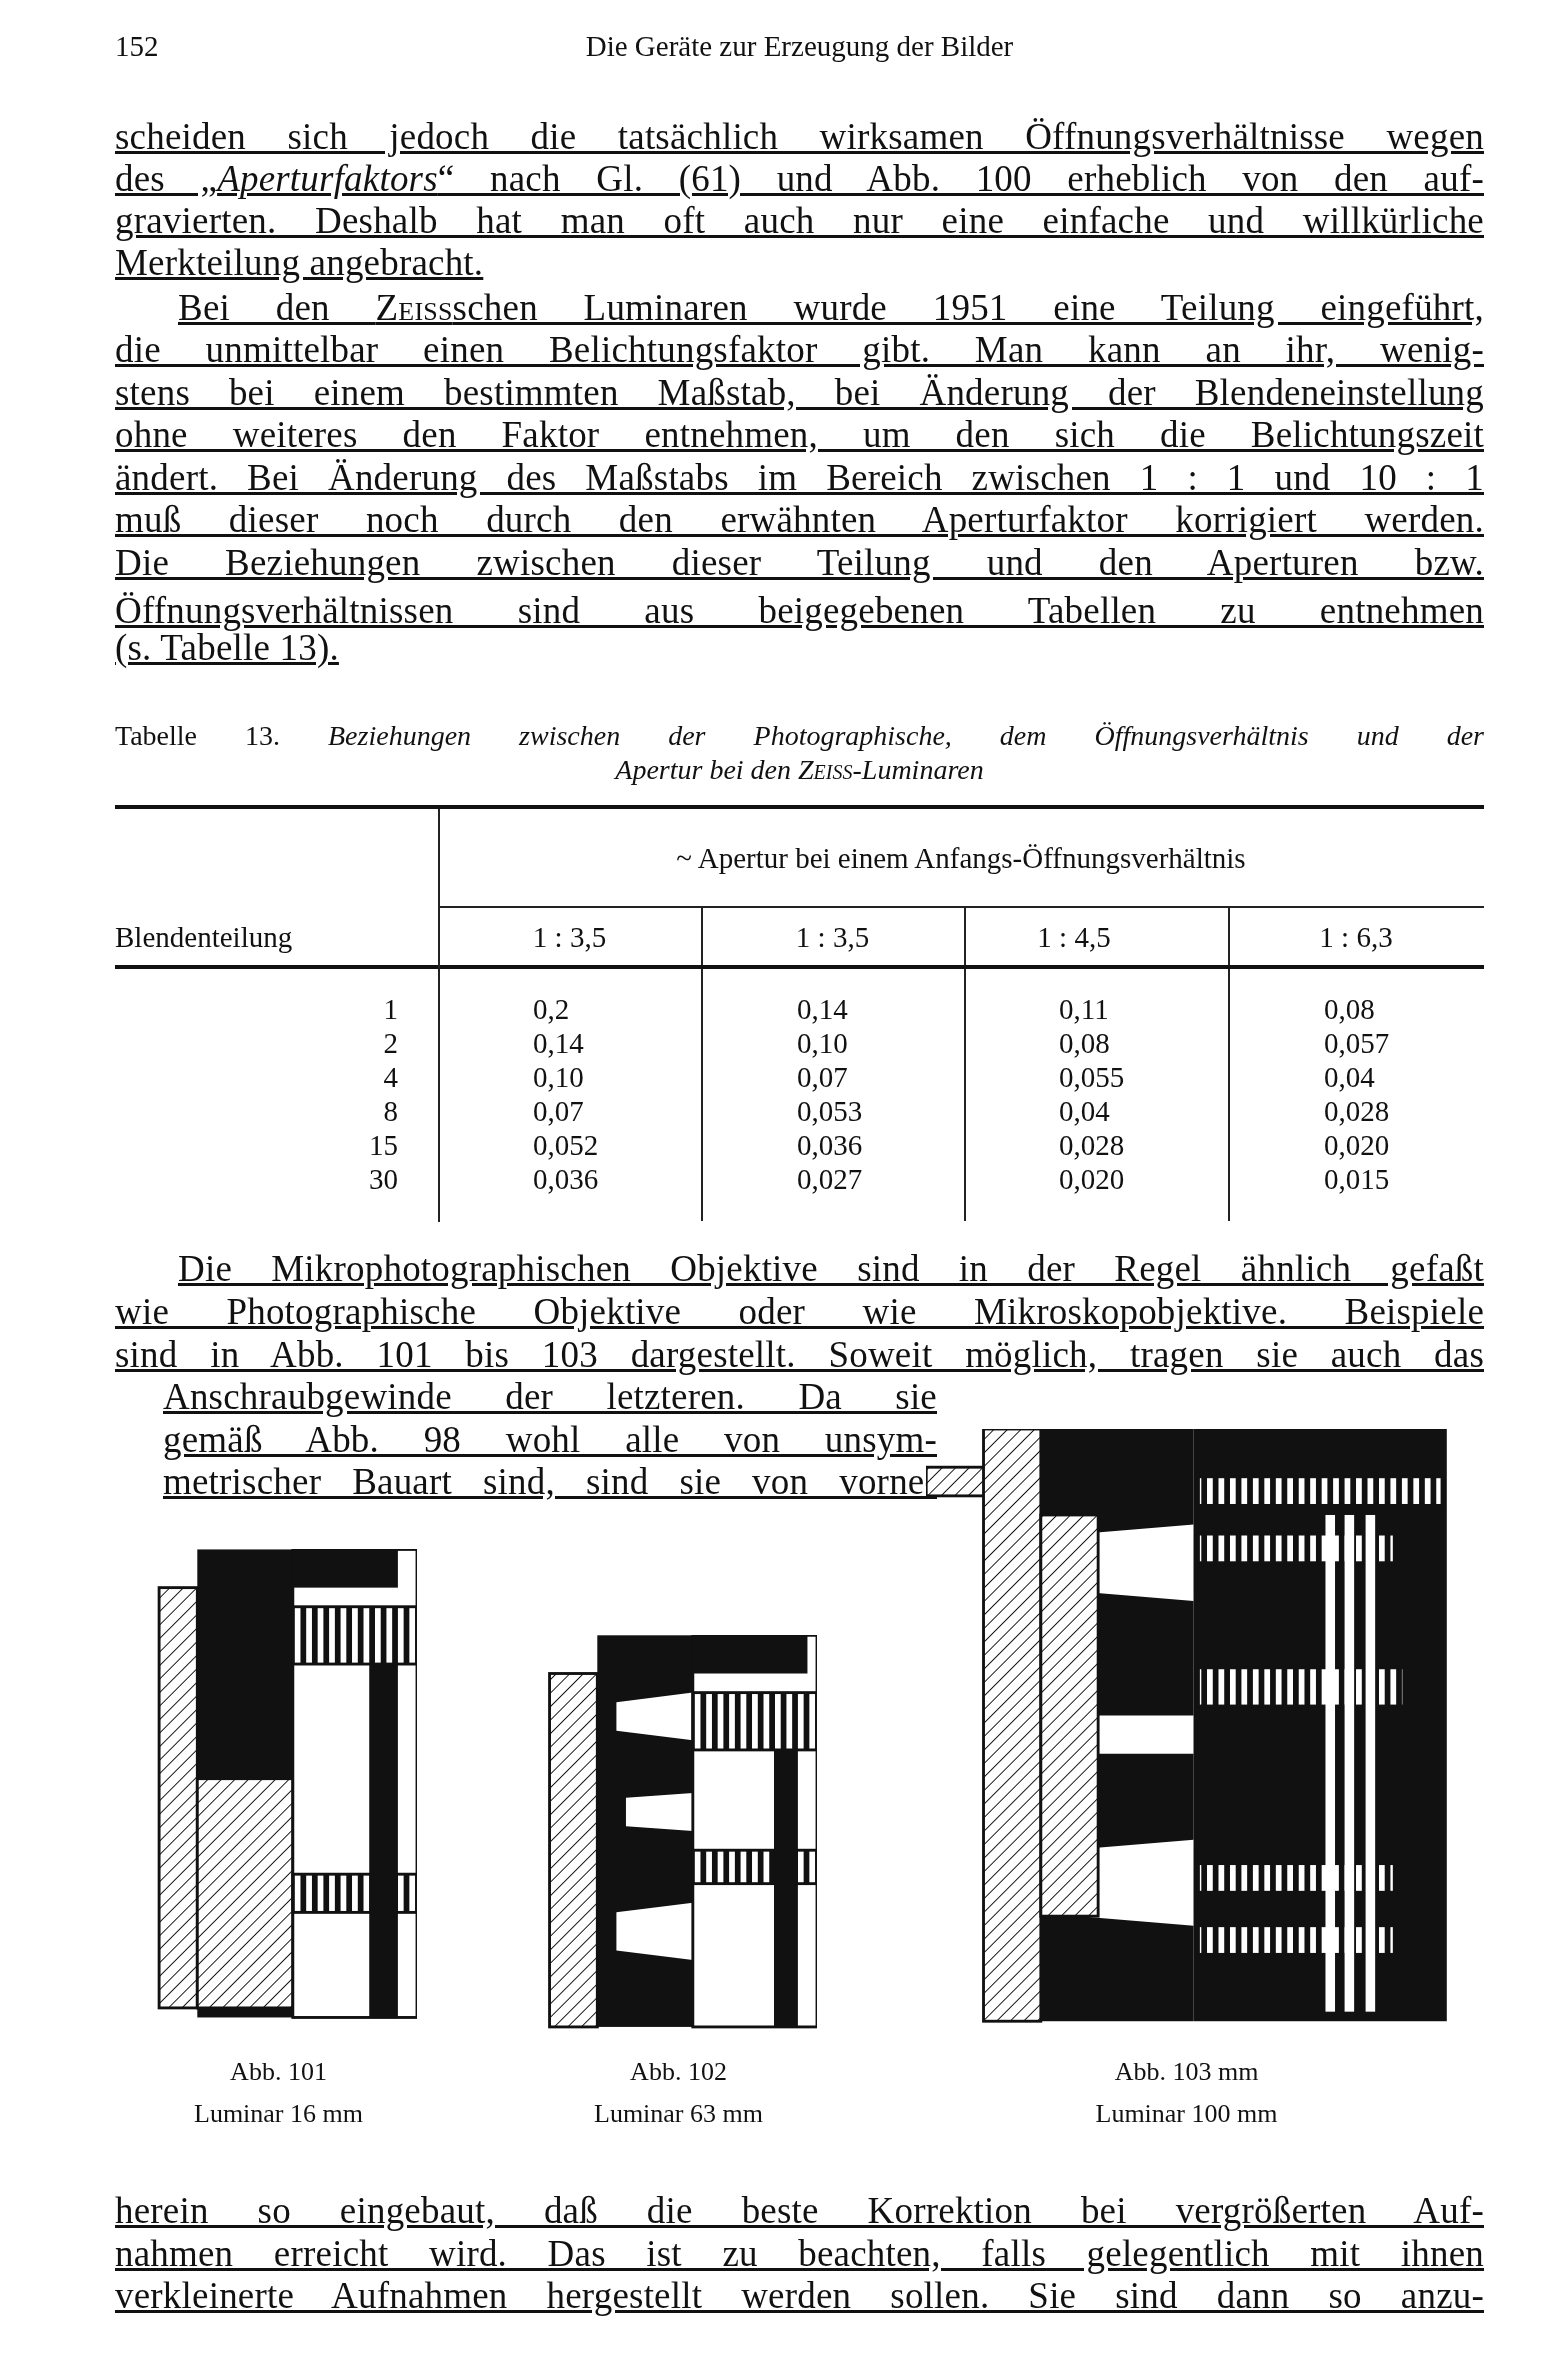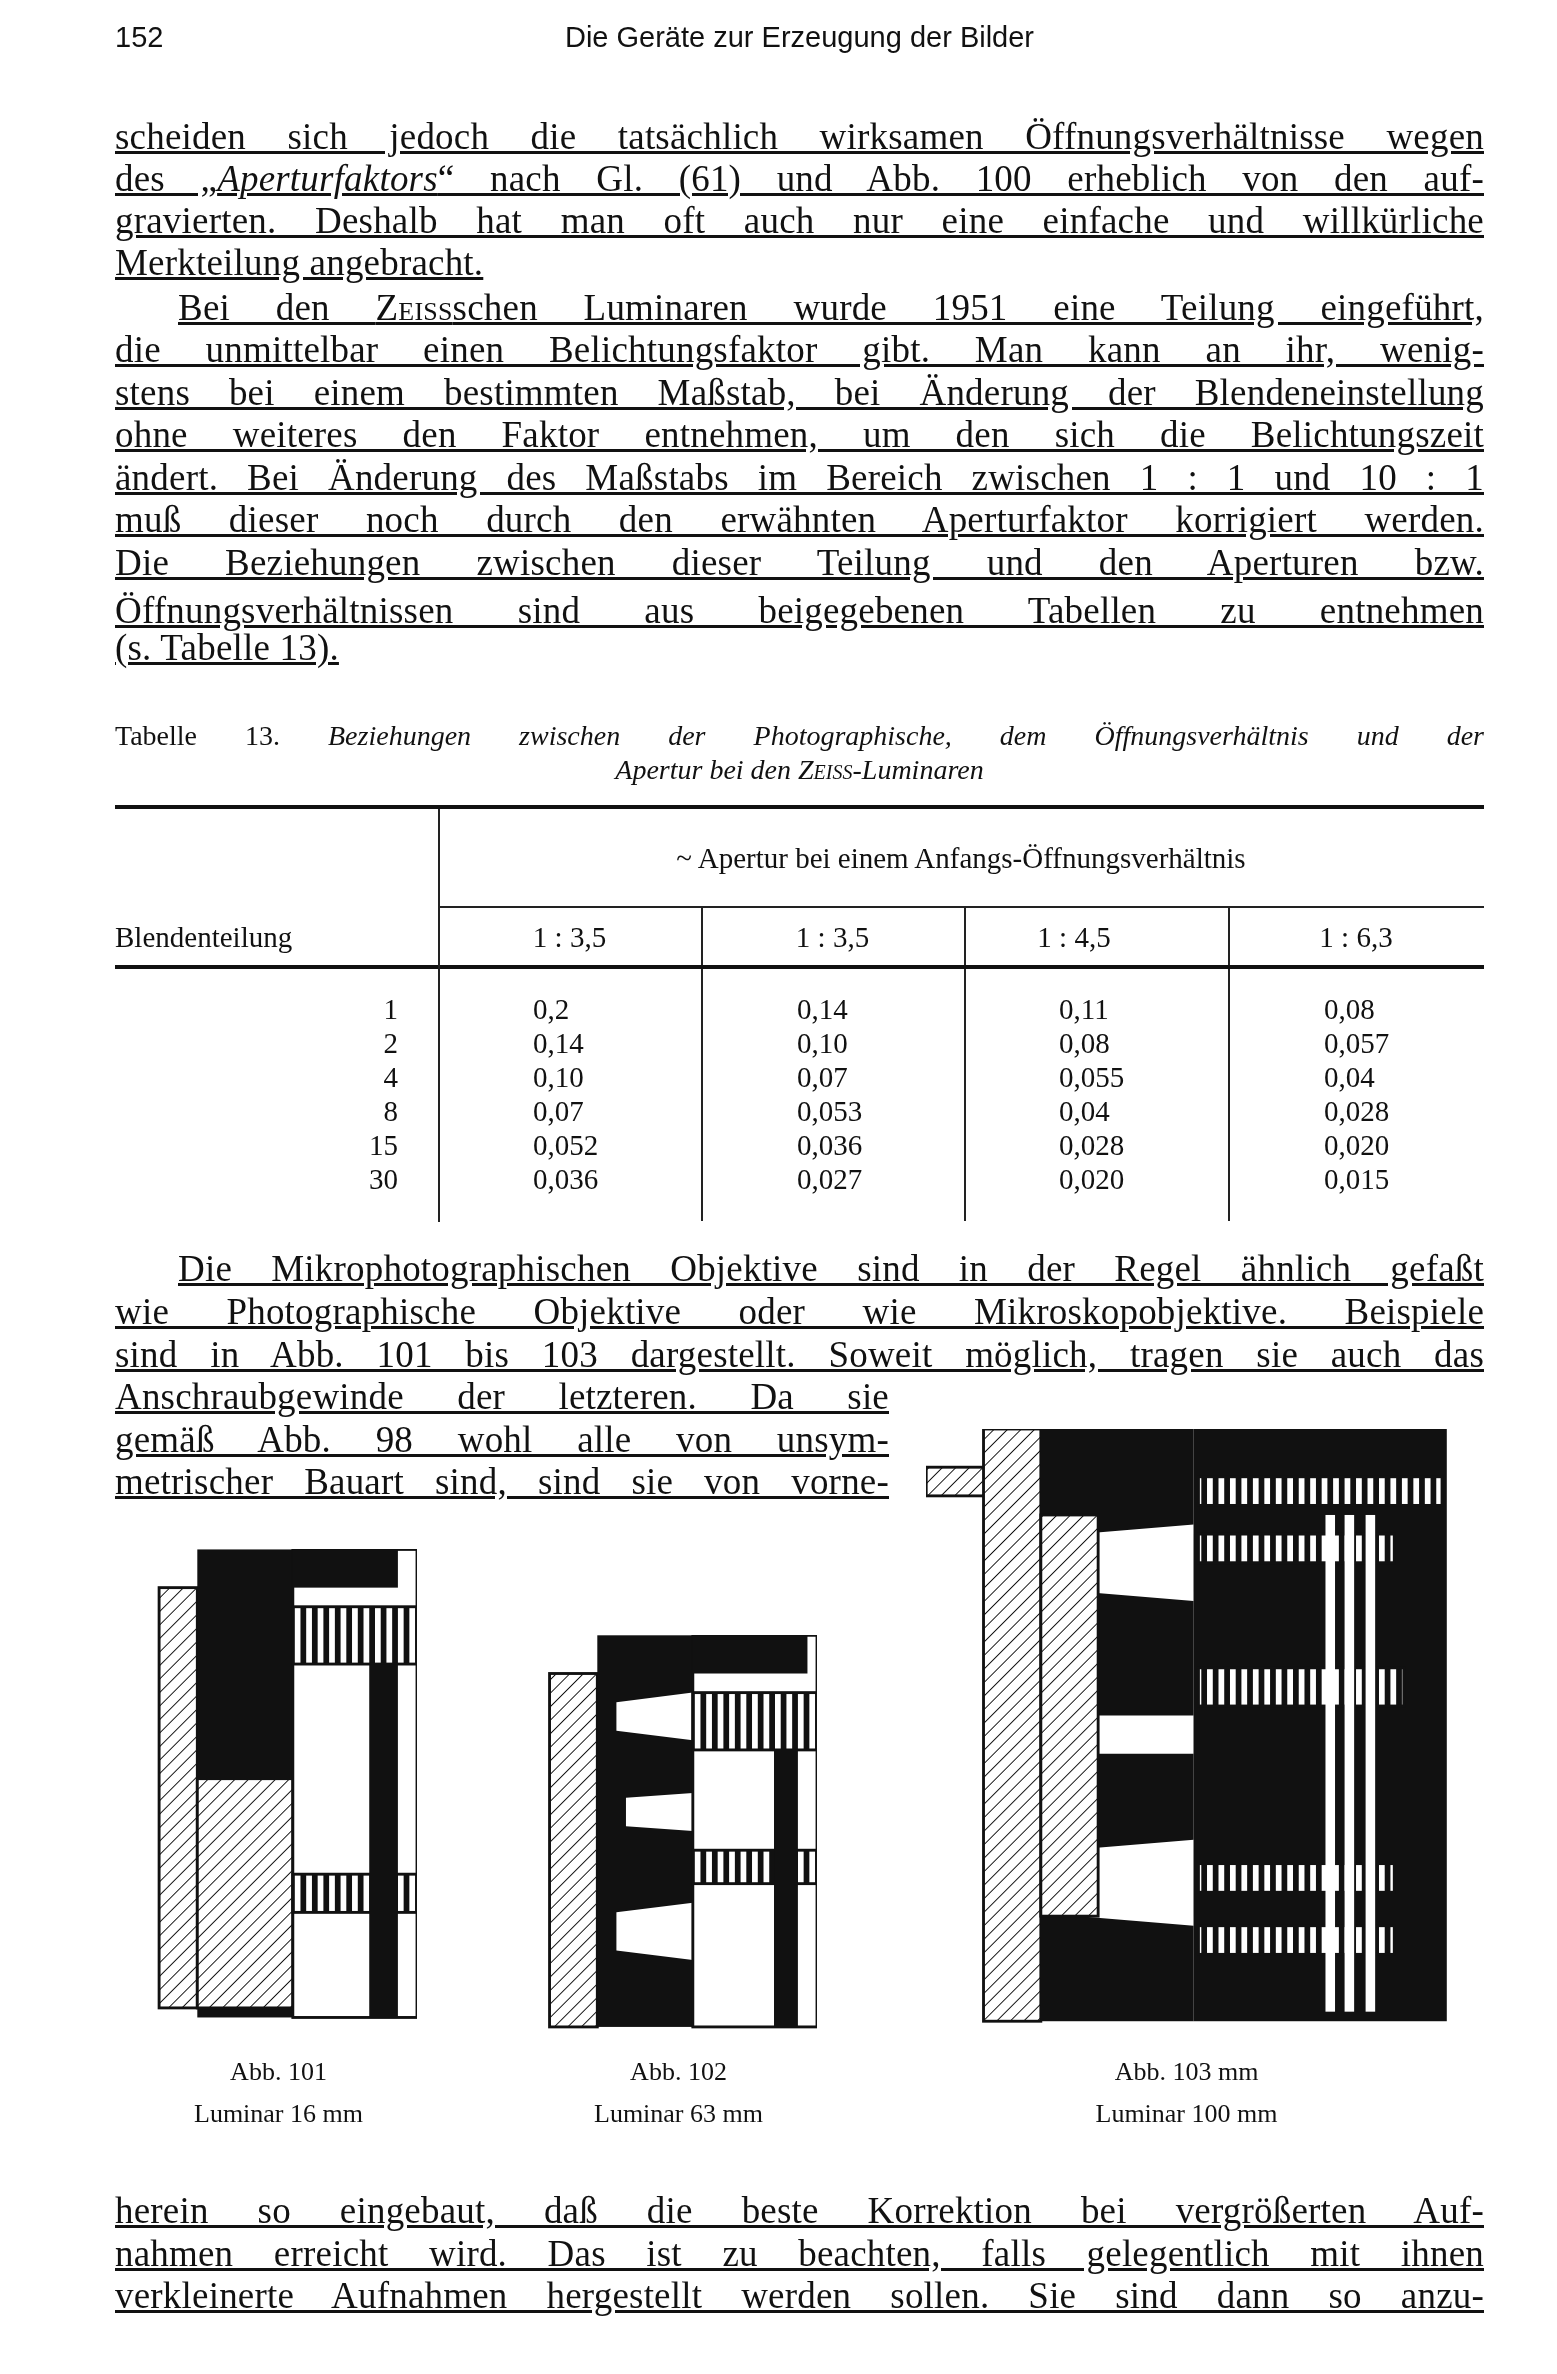--- a/index.html
+++ b/index.html
@@ -3,36 +3,36 @@
 <meta charset="utf-8">
 <style>
   html, body { margin: 0; padding: 0; background: #ffffff; }
   body {
     width: 1557px; height: 2374px; position: relative; overflow: hidden;
     font-family: "DejaVu Serif", "Liberation Serif", serif;
     color: #111111;
   }
   .page { position: absolute; left: 115px; top: 0; width: 1369px; }
   .running-head {
-    position: absolute; top: 21px; left: 0; width: 1369px; height: 38px;
-    font-size: 29px; font-family: Liberation Sans, sans-serif;
+    position: absolute; top: 30px; left: 0; width: 1369px; height: 38px;
+    font-size: 29px; font-family: Liberation Serif, serif;
   }
   .running-head .pgno { position: absolute; left: 0; top: 0; }
   .running-head .title { position: absolute; left: 0; width: 100%; text-align: center; top: 0; }
 
   .line {
     position: absolute; left: 0; width: 1369px; height: 44px;
     font-family: "Liberation Serif", serif; font-size: 37px; line-height: 44px;
     text-align: justify; text-align-last: justify; white-space: nowrap;
     letter-spacing: 0.2px;
     text-decoration: underline;
   }
   .line.last { text-align-last: left; }
   .line.indent { padding-left: 63px; width: 1306px; }
-  .line.narrow { width: 774px; }
+  .line.narrow { width: 774px; margin-left: 48px; }
   .smallcaps { font-variant: small-caps; }
   em { font-style: italic; }
 
   .caption {
     position: absolute; left: 0; width: 1369px; font-family: "Liberation Serif", serif;
     font-size: 28px; line-height: 34px; text-align: center;
   }
   .caption .lead { font-style: normal; }
   .rule-top { position: absolute; left: 0; top: 805px; width: 1369px; height: 3.8px; background: #111; }
   .rule-mid { position: absolute; left: 0; top: 965px; width: 1369px; height: 3.8px; background: #111; }

